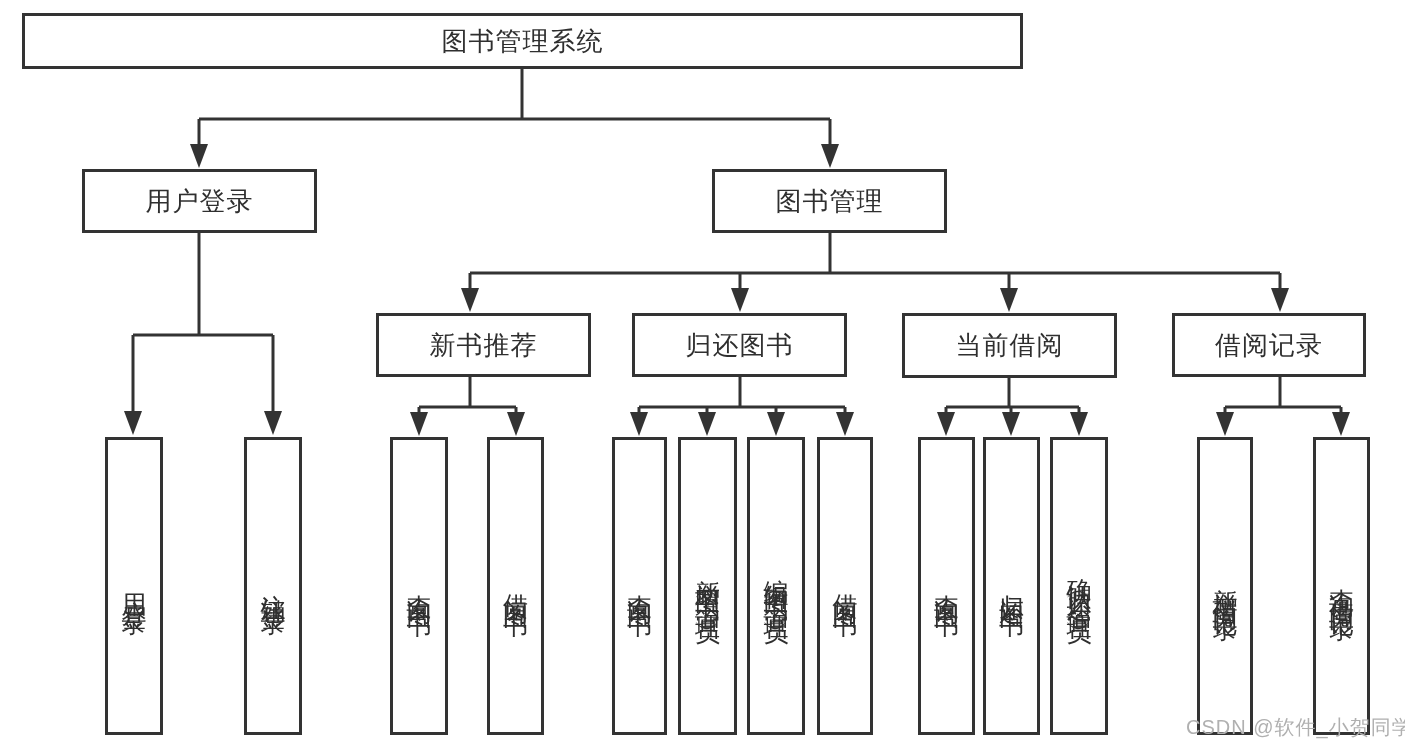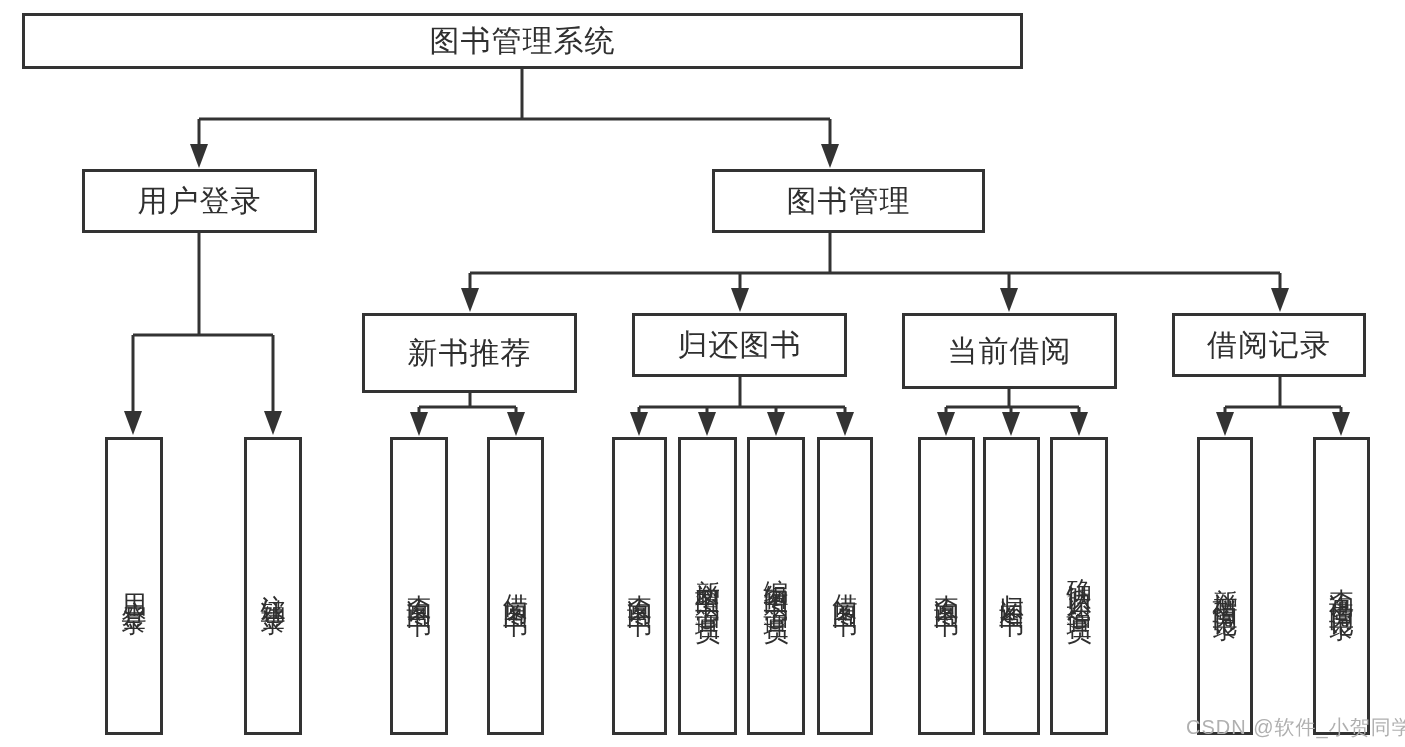--- a/index.html
+++ b/index.html
@@ -7,21 +7,21 @@
     position:relative; width:1405px; height:747px; background:#ffffff;
     font-family:"Liberation Sans","DejaVu Sans",sans-serif; overflow:hidden;
   }
   .stage svg { position:absolute; left:0; top:0; }
   .box {
     position:absolute; box-sizing:border-box;
     border:3px solid #333333; background:#ffffff;
     display:flex; align-items:center; justify-content:center;
     color:#2f2f2f; text-align:center;
   }
-  .h { font-size:30px; letter-spacing:1px; white-space:nowrap; }
+  .h { font-size:26px; letter-spacing:1px; white-space:nowrap; }
   .v {
     writing-mode:vertical-rl; text-orientation:mixed;
     font-size:25px; letter-spacing:6px; line-height:1;
   }
   .watermark {
     position:absolute; left:1186px; top:714px;
     font-size:20px; letter-spacing:1px; color:#b0b0b0; white-space:nowrap;
   }
 </style>
 </head>
@@ -82,25 +82,25 @@
         <line x1="1225" y1="407" x2="1225" y2="416"></line>
         <polygon points="1216,412 1234,412 1225,436" fill="#333333" stroke="none"></polygon>
         <line x1="1341" y1="407" x2="1341" y2="416"></line>
         <polygon points="1332,412 1350,412 1341,436" fill="#333333" stroke="none"></polygon>
       </g>
     </svg>
 
   <div class="box h" style="left:22px;top:13px;width:1001px;height:56px">图书管理系统</div>
 
   <div class="box h" style="left:82px;top:169px;width:235px;height:64px">用户登录</div>
-  <div class="box h" style="left:712px;top:169px;width:273px;height:64px">图书管理</div>
+  <div class="box h" style="left:712px;top:169px;width:235px;height:64px">图书管理</div>
 
-  <div class="box h" style="left:362px;top:313px;width:215px;height:80px">新书推荐</div>
+  <div class="box h" style="left:376px;top:313px;width:215px;height:64px">新书推荐</div>
   <div class="box h" style="left:632px;top:313px;width:215px;height:64px">归还图书</div>
-  <div class="box h" style="left:902px;top:313px;width:215px;height:76px">当前借阅</div>
+  <div class="box h" style="left:902px;top:313px;width:215px;height:65px">当前借阅</div>
   <div class="box h" style="left:1172px;top:313px;width:194px;height:64px">借阅记录</div>
 
   <div class="box v" style="left:105px;top:437px;width:58px;height:298px">用户登录</div>
   <div class="box v" style="left:244px;top:437px;width:58px;height:298px">注销登录</div>
 
   <div class="box v" style="left:390px;top:437px;width:58px;height:298px">查询图书</div>
   <div class="box v" style="left:487px;top:437px;width:57px;height:298px">借阅图书</div>
 
   <div class="box v" style="left:612px;top:437px;width:55px;height:298px">查询图书</div>
   <div class="box v" style="left:678px;top:437px;width:59px;height:298px">新增图书（管理员）</div>

